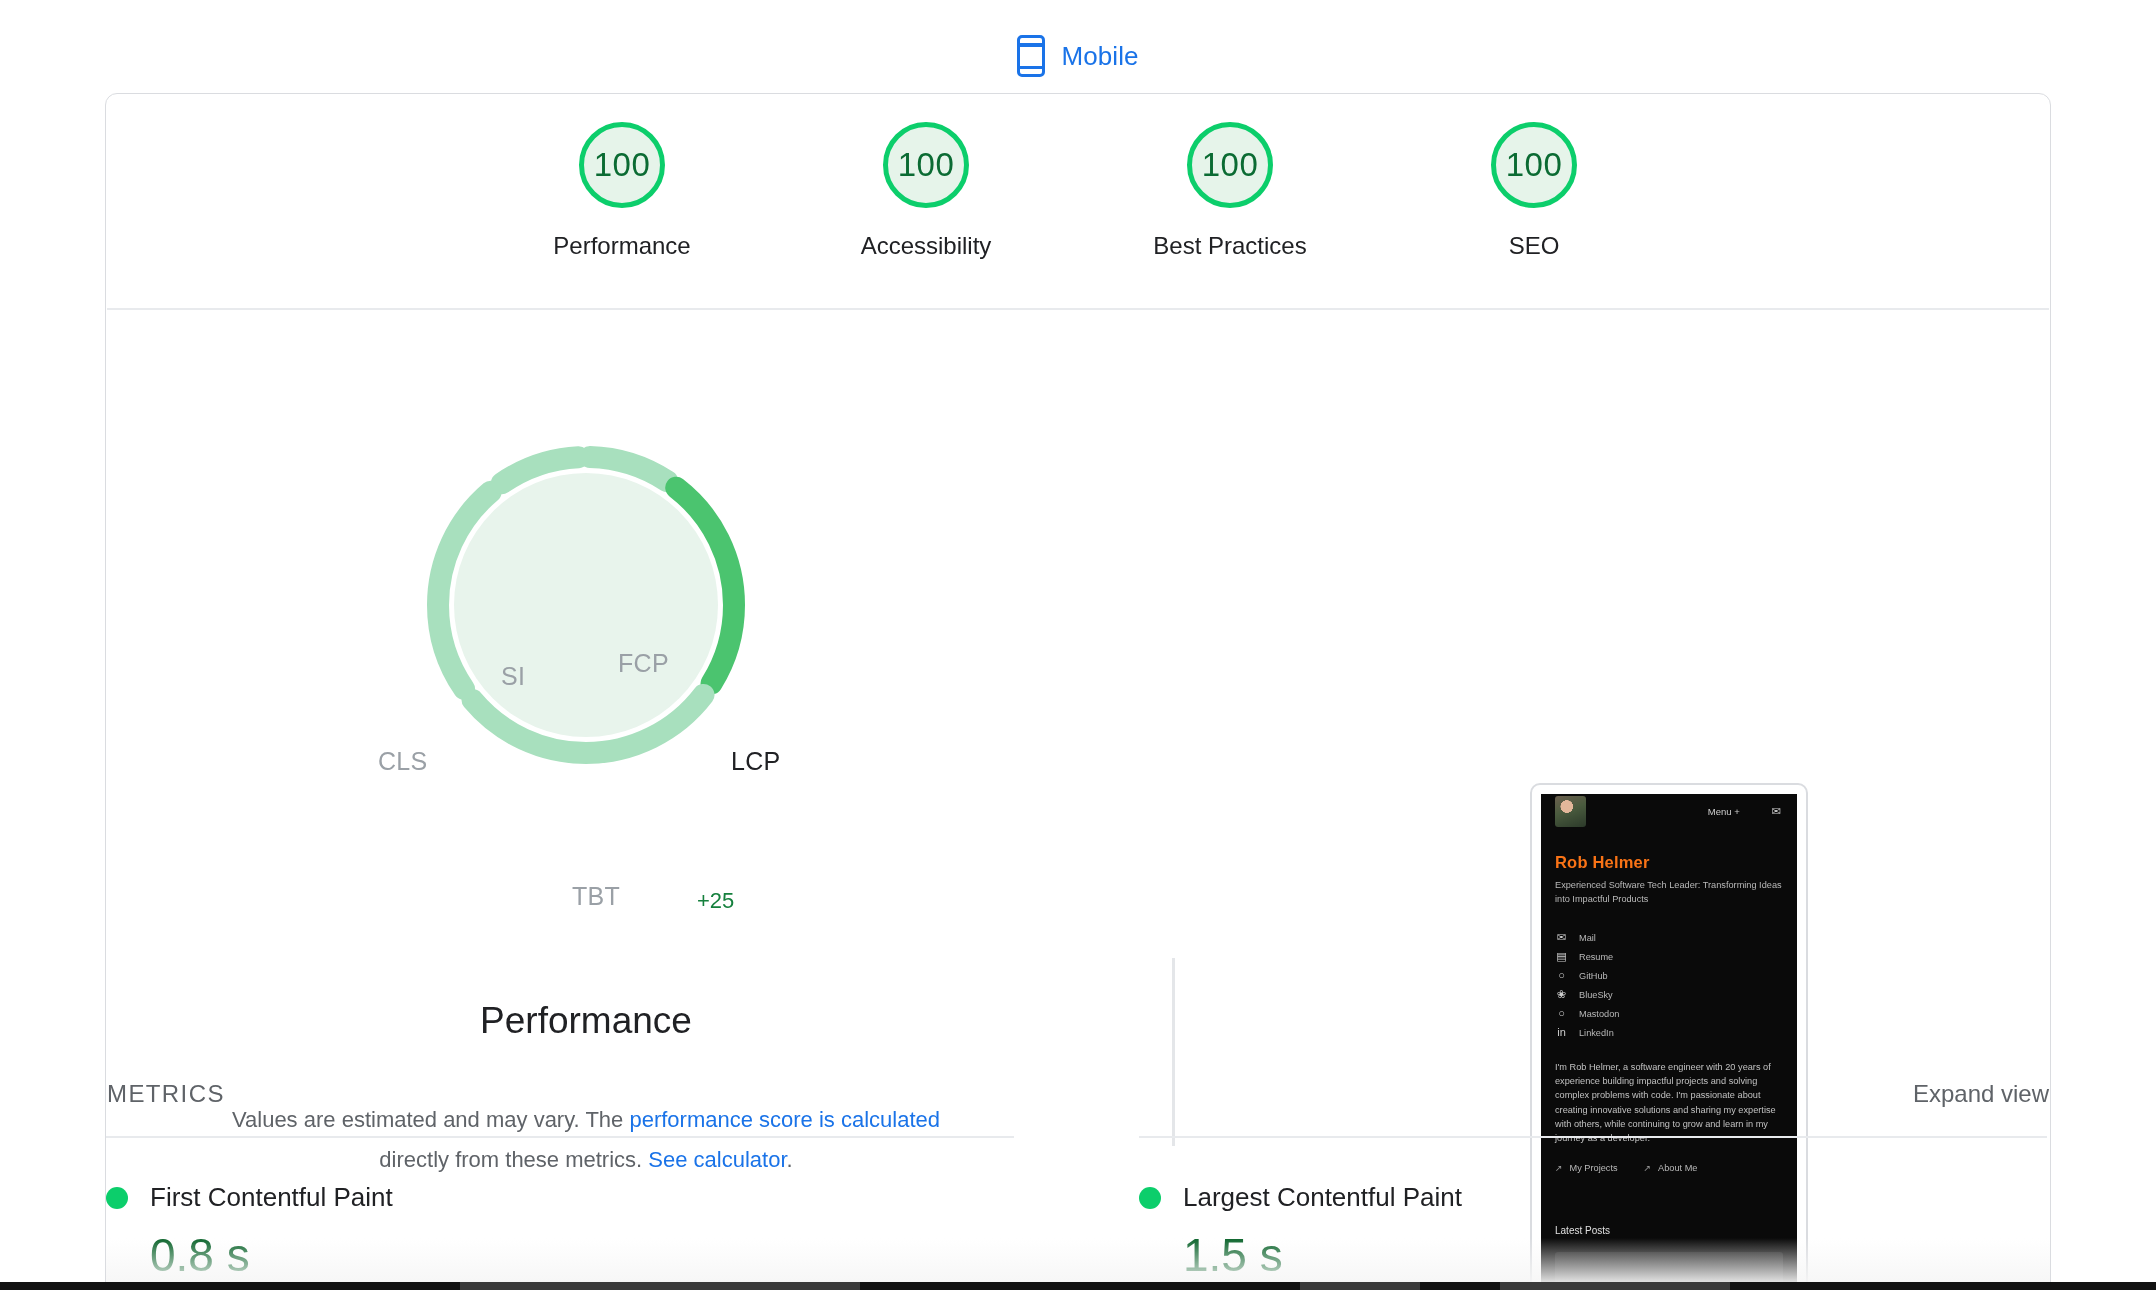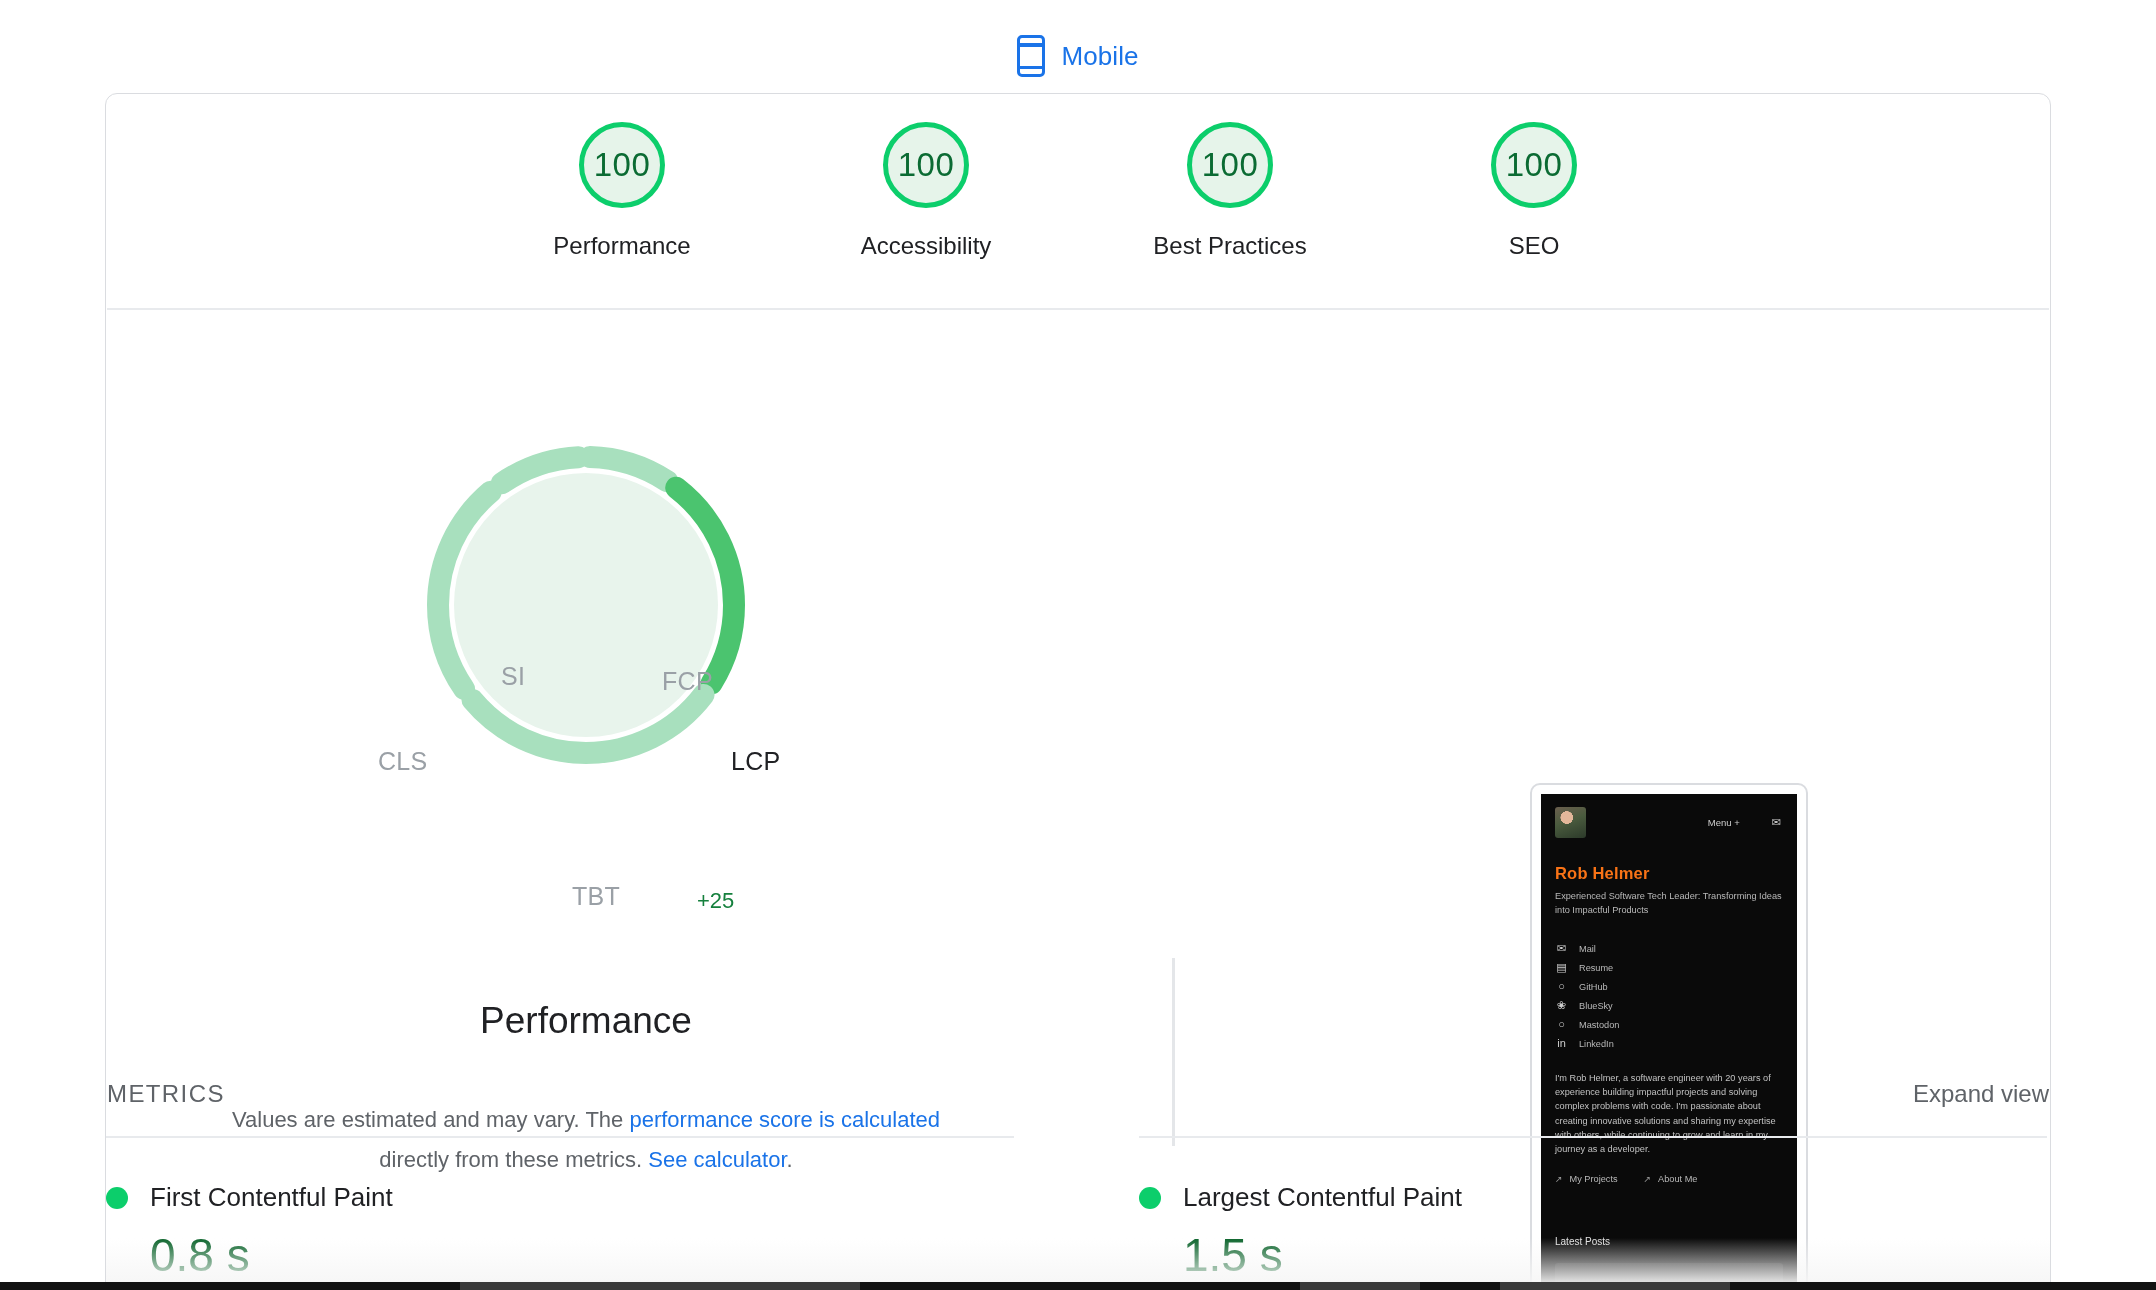--- a/index.html
+++ b/index.html
@@ -84,21 +84,21 @@
   .donut-wrap {
     position:absolute; left:0px; top:0px; width:960px; height:754px;
   }
   .donut-svg { position:absolute; left:310px; top:125px; }
 
   .donut-label {
     position:absolute; font-size:25px; color:#9aa0a6; letter-spacing:.3px;
   }
   .donut-label.active { color:#202124; }
   .lbl-si   { left:395px; top:352px; }
-  .lbl-fcp  { left:512px; top:357px;margin-left:44px; }
+  .lbl-fcp  { left:512px; top:339px; }
   .lbl-cls  { left:272px; top:437px; }
   .lbl-lcp  { left:625px; top:437px; }
   .lbl-tbt  { left:466px; top:572px; }
 
   .donut-delta {
     position:absolute; left:555px; top:578px;
     font-size:22px; color:#15803d;margin-left:36px;
   }
 
   .donut-title {
@@ -122,21 +122,21 @@
     width:278px; height:545px;
     border:2px solid #dadce0; border-radius:10px;
     background:#fff; padding:9px;
   }
   .thumb-inner {
     width:100%; height:100%; background:#0a0a0a; overflow:hidden;
     position:relative; color:#d8d8d8;
   }
   .th-topbar {
     display:flex; align-items:center; justify-content:space-between;
-    padding:13px 16px 0 14px;
+    padding:2px 16px 0 14px;
   }
   .th-avatar {
     width:31px; height:31px; border-radius:3px;
     background:
       radial-gradient(circle at 38% 34%, #e3b79a 0 22%, transparent 23%),
       linear-gradient(160deg,#6b5f4e 0%, #4a5b3e 45%, #2c3a2a 100%);
   }
   .th-menu { display:flex; align-items:center; gap:32px; }
   .th-menu-text { font-size:9.5px; color:#cfcfcf; }
   .th-mail-glyph { font-size:11px; color:#cfcfcf; line-height:1; }

